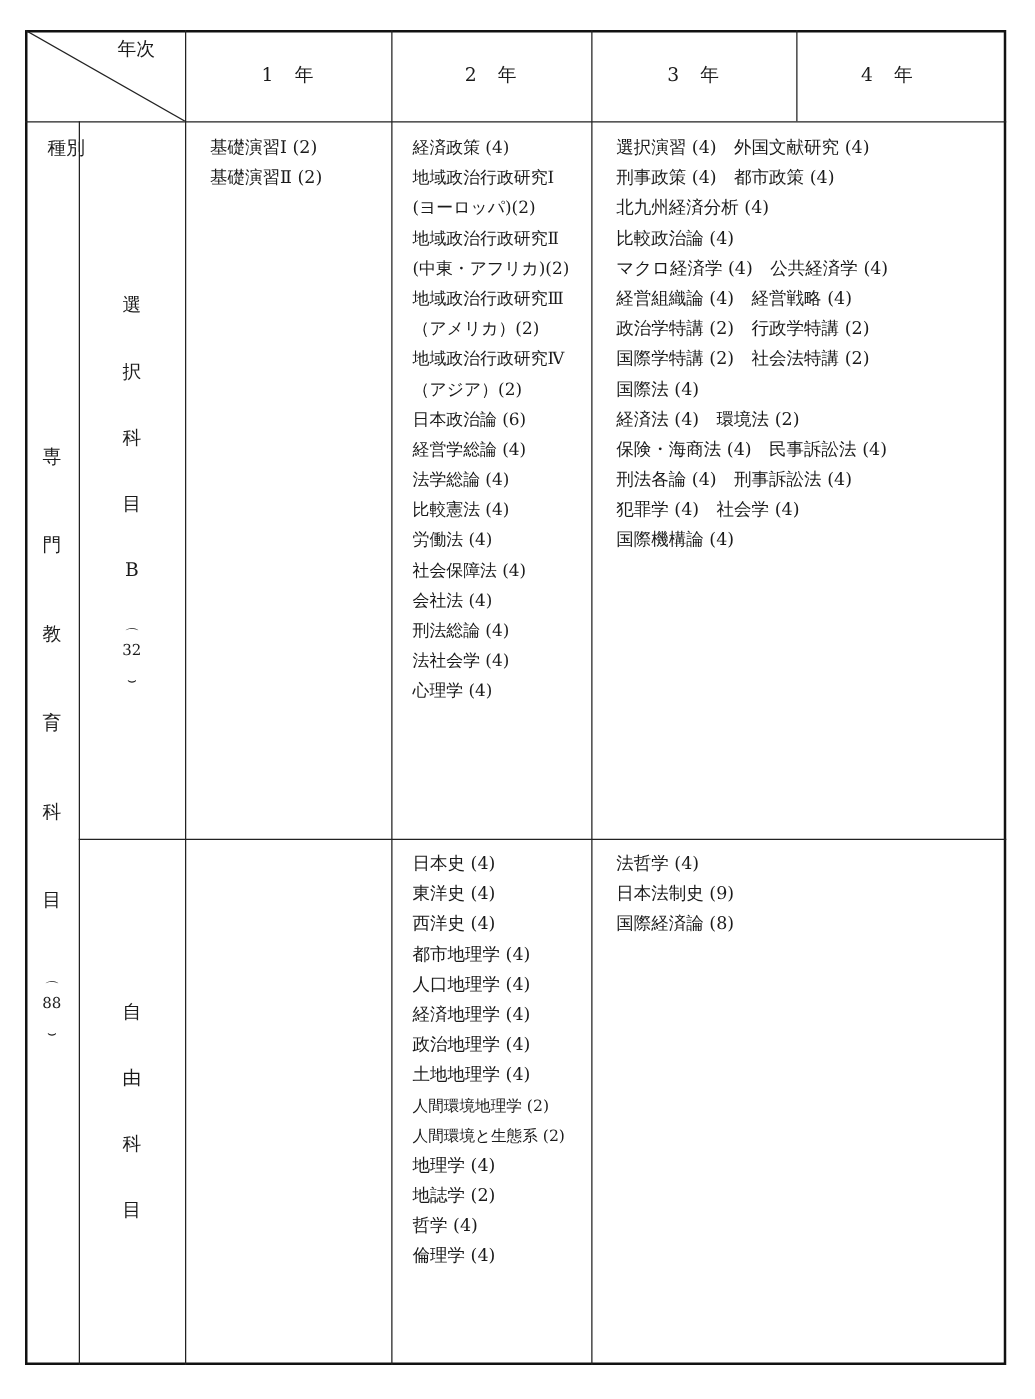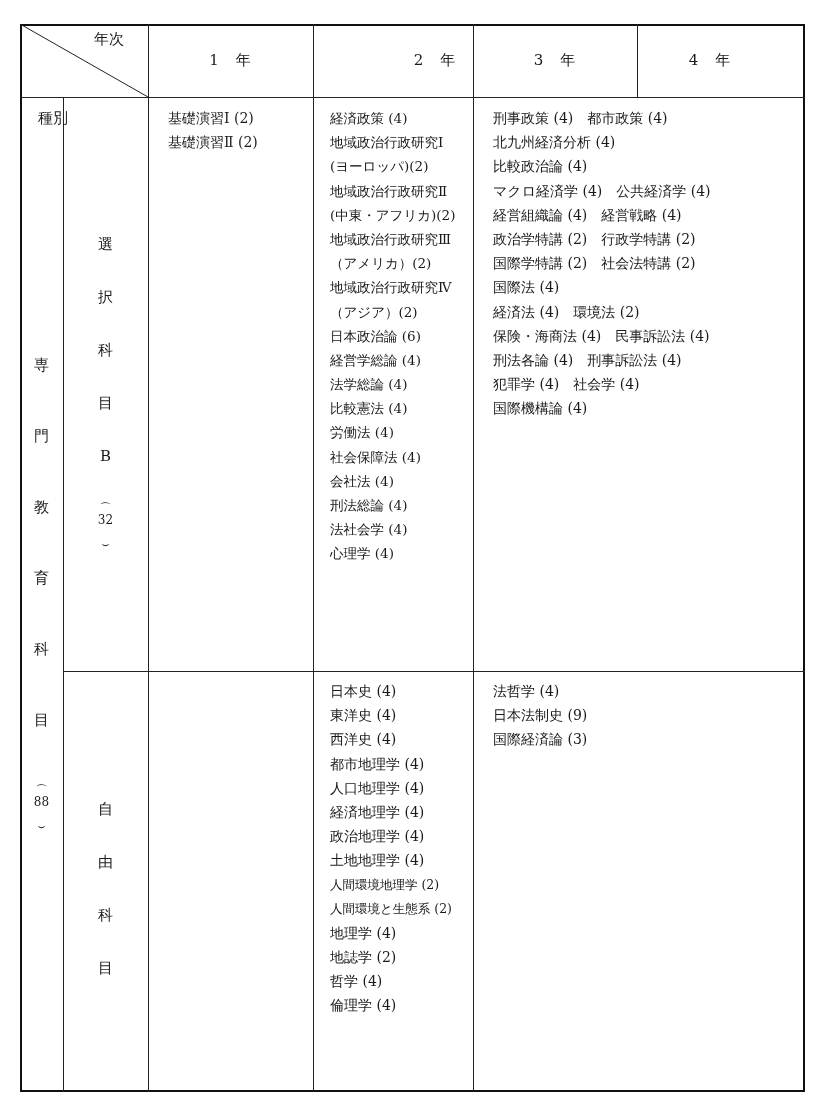--- a/index.html
+++ b/index.html
@@ -26,21 +26,21 @@
 
 <div class="frame"></div>
 
 <svg class="diag" viewBox="0 0 128 73" preserveAspectRatio="none">
   <line x1="0" y1="0" x2="128" y2="73" stroke="#222" stroke-width="1"></line>
 </svg>
 <div class="corner-top">年次</div>
 <div class="corner-bottom">種別</div>
 
 <div class="hdr" style="left:148px;width:165px;">1　年</div>
-<div class="hdr" style="left:313px;width:160px;margin-left:42px;">2　年</div>
+<div class="hdr" style="left:313px;width:160px;">2　年</div>
 <div class="hdr" style="left:473px;width:164px;">3　年</div>
 <div class="hdr" style="left:637px;width:146px;">4　年</div>
 
 <div class="hline" style="left:20px;top:97px;width:785px;"></div>
 <div class="vline" style="left:148px;top:24px;height:1068px;"></div>
 <div class="vline" style="left:313px;top:24px;height:1068px;"></div>
 <div class="vline" style="left:473px;top:24px;height:1068px;"></div>
 <div class="vline" style="left:637px;top:24px;height:73px;"></div>
 <div class="vline" style="left:63px;top:97px;height:995px;"></div>
 <div class="hline" style="left:63px;top:671px;width:742px;"></div>
@@ -92,20 +92,21 @@
   <div>比較憲法 (4)</div>
   <div>労働法 (4)</div>
   <div>社会保障法 (4)</div>
   <div>会社法 (4)</div>
   <div>刑法総論 (4)</div>
   <div>法社会学 (4)</div>
   <div>心理学 (4)</div>
 </div>
 
 <div class="list" style="left:493px;top:106px;">
+  <div>選択演習 (4)　外国文献研究 (4)</div>
   <div>刑事政策 (4)　都市政策 (4)</div>
   <div>北九州経済分析 (4)</div>
   <div>比較政治論 (4)</div>
   <div>マクロ経済学 (4)　公共経済学 (4)</div>
   <div>経営組織論 (4)　経営戦略 (4)</div>
   <div>政治学特講 (2)　行政学特講 (2)</div>
   <div>国際学特講 (2)　社会法特講 (2)</div>
   <div>国際法 (4)</div>
   <div>経済法 (4)　環境法 (2)</div>
   <div>保険・海商法 (4)　民事訴訟法 (4)</div>
@@ -127,14 +128,14 @@
   <div style="font-size:12.5px;">人間環境と生態系 (2)</div>
   <div>地理学 (4)</div>
   <div>地誌学 (2)</div>
   <div>哲学 (4)</div>
   <div>倫理学 (4)</div>
 </div>
 
 <div class="list" style="left:493px;top:679px;">
   <div>法哲学 (4)</div>
   <div>日本法制史 (9)</div>
-  <div>国際経済論 (3)</div>
+  <div>国際経済論 (8)</div>
 </div>
 
 </body></html>

